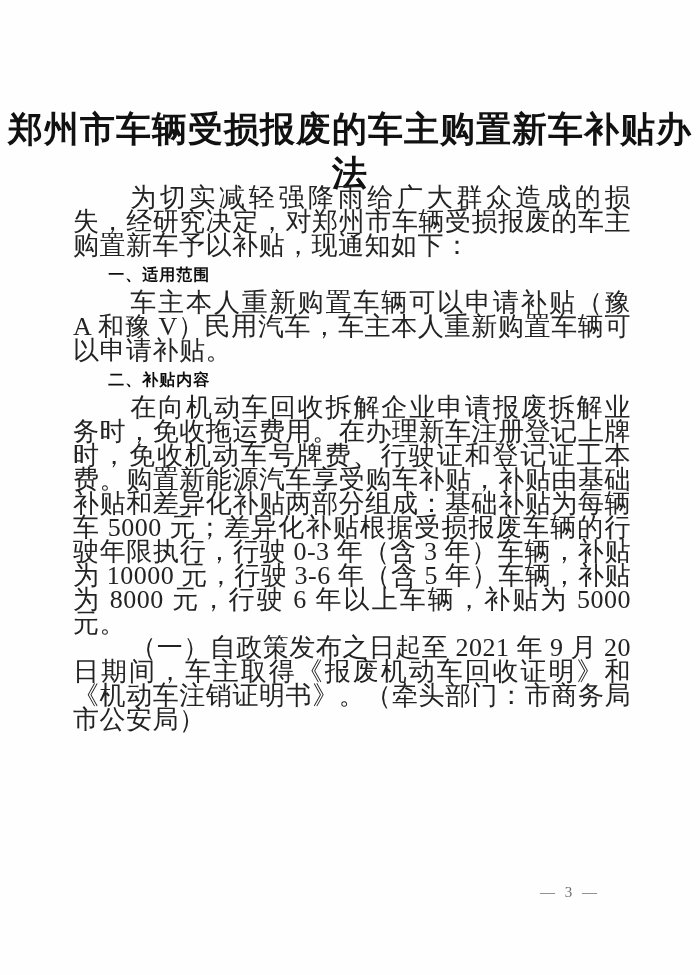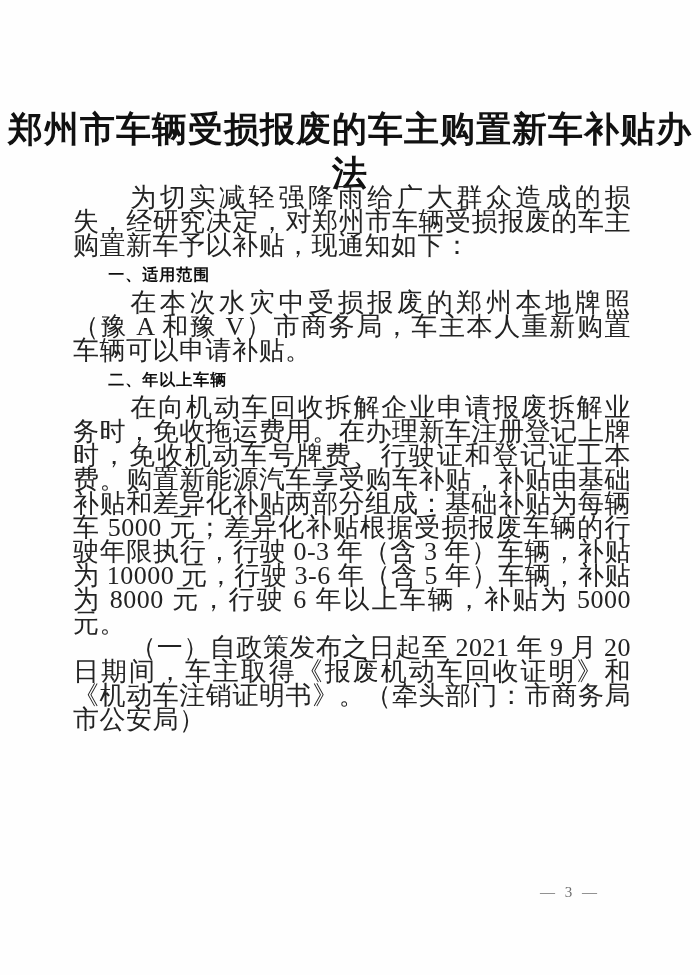--- a/index.html
+++ b/index.html
@@ -72,23 +72,23 @@
 <div class="page">
 
   <h1 class="doc-title">郑州市车辆受损报废的车主购置新车补贴办法</h1>
 
   <div class="content">
 
     <p class="body-para">为切实减轻强降雨给广大群众造成的损失，经研究决定，对郑州市车辆受损报废的车主购置新车予以补贴，现通知如下：</p>
 
     <h2 class="section-heading">一、适用范围</h2>
 
-    <p class="body-para">在本次水灾中受损报废的郑州本地牌照（豫 A 和豫 V）市商务局，车主本人重新购置车辆可以申请补贴。</p>
+    <p class="body-para">车主本人重新购置车辆可以申请补贴（豫 A 和豫 V）民用汽车，车主本人重新购置车辆可以申请补贴。</p>
 
-    <h2 class="section-heading">二、年以上车辆</h2>
+    <h2 class="section-heading">二、补贴内容</h2>
 
     <p class="body-para">在向机动车回收拆解企业申请报废拆解业务时，免收拖运费用。在办理新车注册登记上牌时，免收机动车号牌费、行驶证和登记证工本费。购置新能源汽车享受购车补贴，补贴由基础补贴和差异化补贴两部分组成：基础补贴为每辆车 5000 元；差异化补贴根据受损报废车辆的行驶年限执行，行驶 0-3 年（含 3 年）车辆，补贴为 10000 元，行驶 3-6 年（含 5 年）车辆，补贴为 8000 元，行驶 6 年以上车辆，补贴为 5000 元。</p>
 
 
     <p class="body-para">（一）自政策发布之日起至 2021 年 9 月 20 日期间，车主取得《报废机动车回收证明》和《机动车注销证明书》。（牵头部门：市商务局　市公安局）</p>
 
 
   </div>
 
   <div class="page-number">— 3 —</div>

